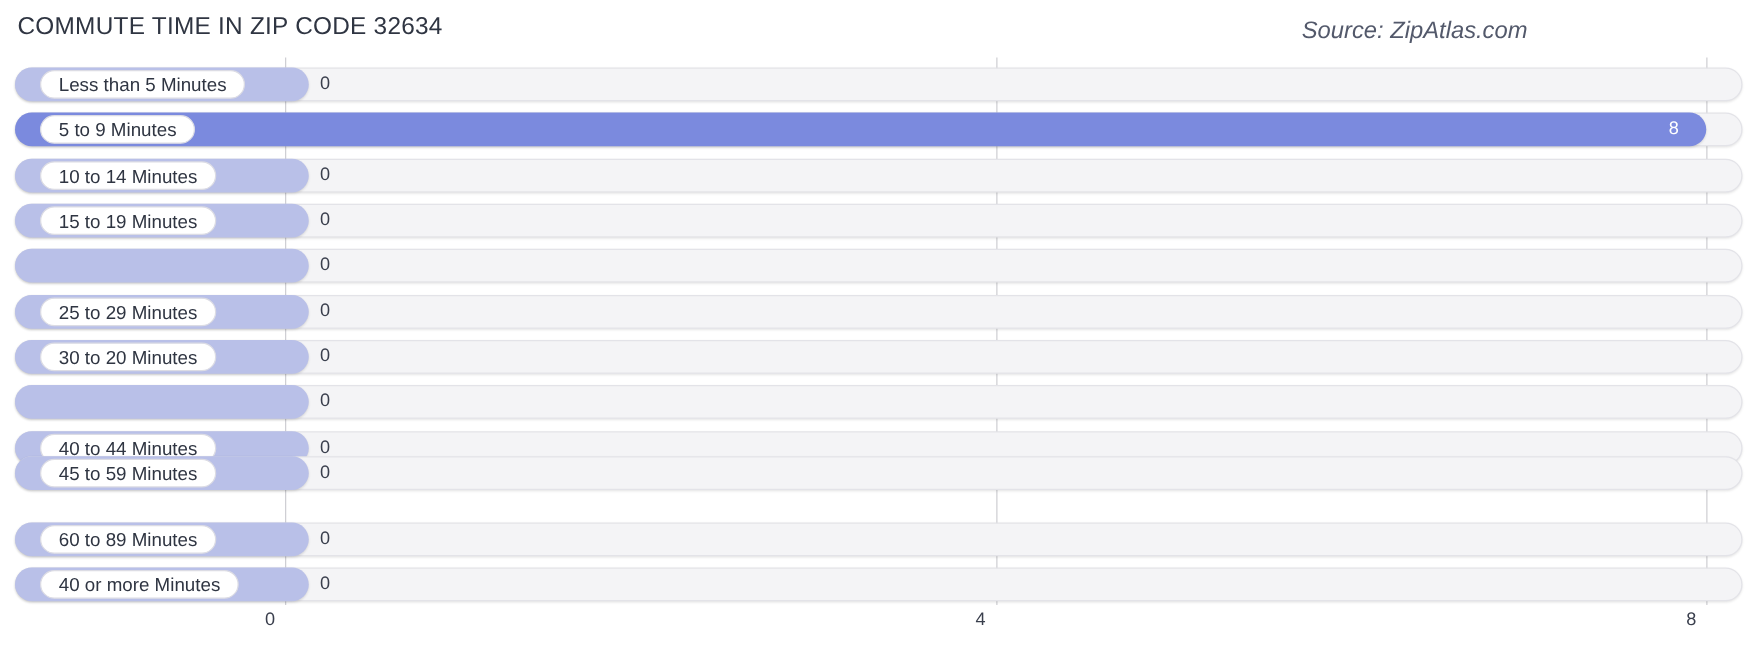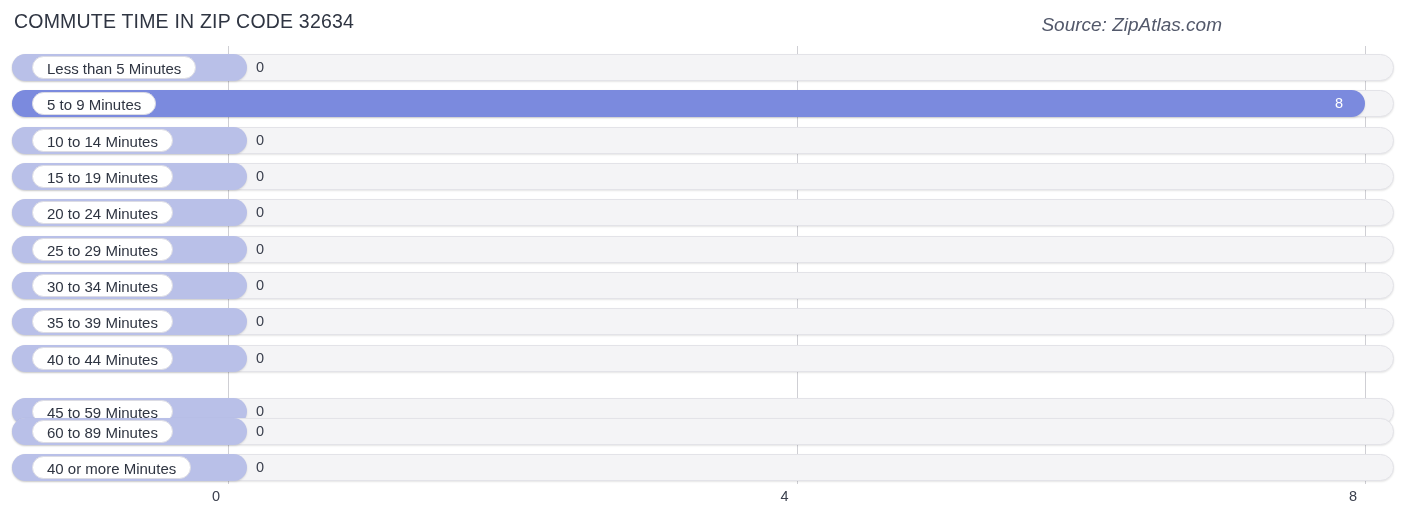--- a/index.html
+++ b/index.html
@@ -201,48 +201,46 @@
       </div>
       <div class="row" style="top: 117.05px; text-align: center;">
         <div class="track"></div>
         <div class="bar" style="width: 235px;"></div>
         <div class="label-pill">15 to 19 Minutes</div>
         <div class="value-out" style="left: 244px;">0</div>
       </div>
       <div class="row" style="top: 153.4px;">
         <div class="track"></div>
         <div class="bar" style="width: 235px;"></div>
-        <div class="label-pill">20 to 24 Minutes</div>
         <div class="value-out" style="left: 244px;">0</div>
       </div>
       <div class="row" style="top: 189.75px;">
         <div class="track"></div>
         <div class="bar" style="width: 235px;"></div>
         <div class="label-pill">25 to 29 Minutes</div>
         <div class="value-out" style="left: 244px;">0</div>
       </div>
       <div class="row" style="top: 226.1px;">
         <div class="track"></div>
         <div class="bar" style="width: 235px;"></div>
-        <div class="label-pill">30 to 34 Minutes</div>
+        <div class="label-pill">30 to 20 Minutes</div>
         <div class="value-out" style="left: 244px;">0</div>
       </div>
       <div class="row" style="top: 262.45px;">
         <div class="track"></div>
         <div class="bar" style="width: 235px;"></div>
-        <div class="label-pill">35 to 39 Minutes</div>
         <div class="value-out" style="left: 244px;">0</div>
       </div>
       <div class="row" style="top: 298.8px; text-align: right;">
         <div class="track"></div>
         <div class="bar" style="width: 235px;"></div>
         <div class="label-pill">40 to 44 Minutes</div>
         <div class="value-out" style="left: 244px;">0</div>
       </div>
-      <div class="row" style="top: 352px;">
+      <div class="row" style="top: 319px;">
         <div class="track"></div>
         <div class="bar" style="width: 235px;"></div>
         <div class="label-pill">45 to 59 Minutes</div>
         <div class="value-out" style="left: 244px;">0</div>
       </div>
       <div class="row" style="top: 371.5px;">
         <div class="track"></div>
         <div class="bar" style="width: 235px;"></div>
         <div class="label-pill">60 to 89 Minutes</div>
         <div class="value-out" style="left: 244px;">0</div>

